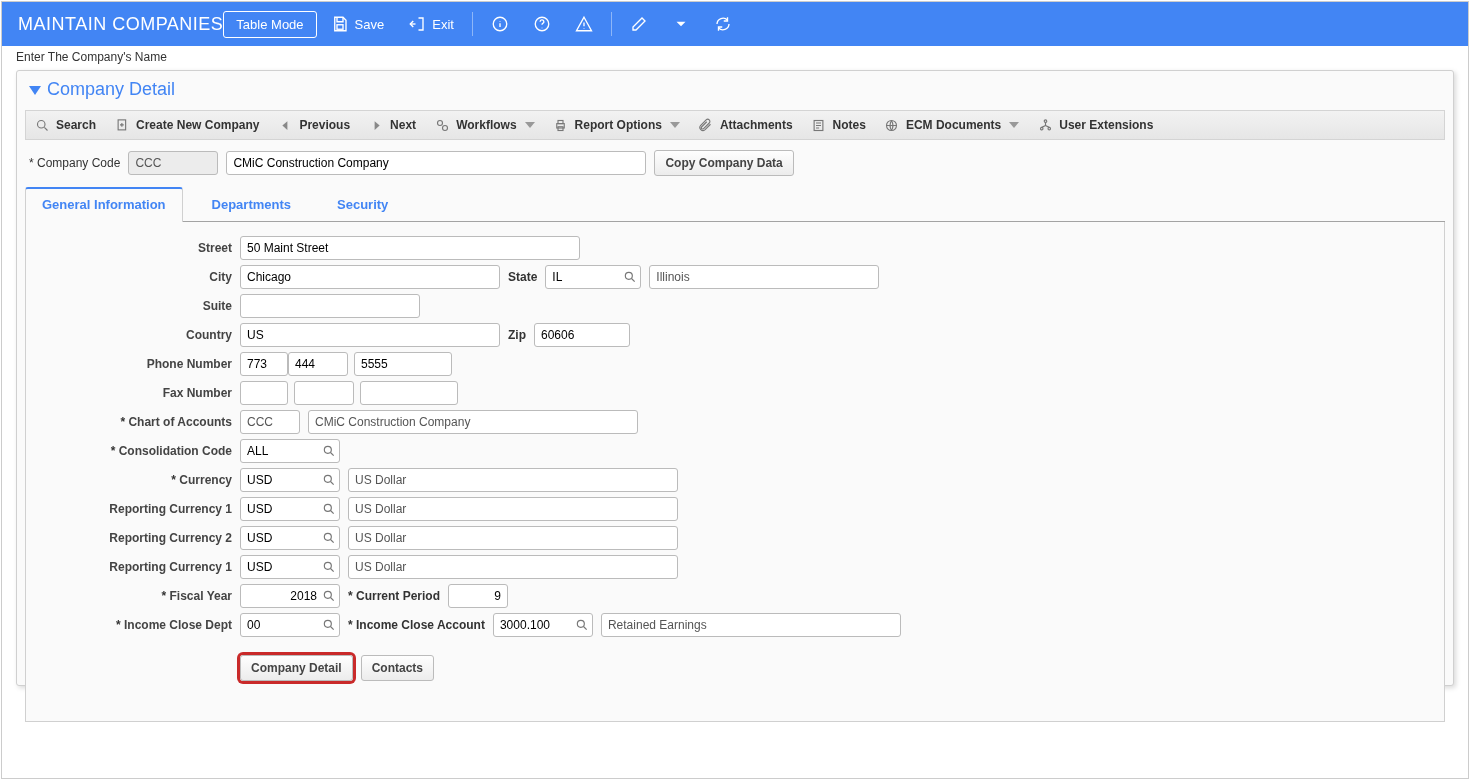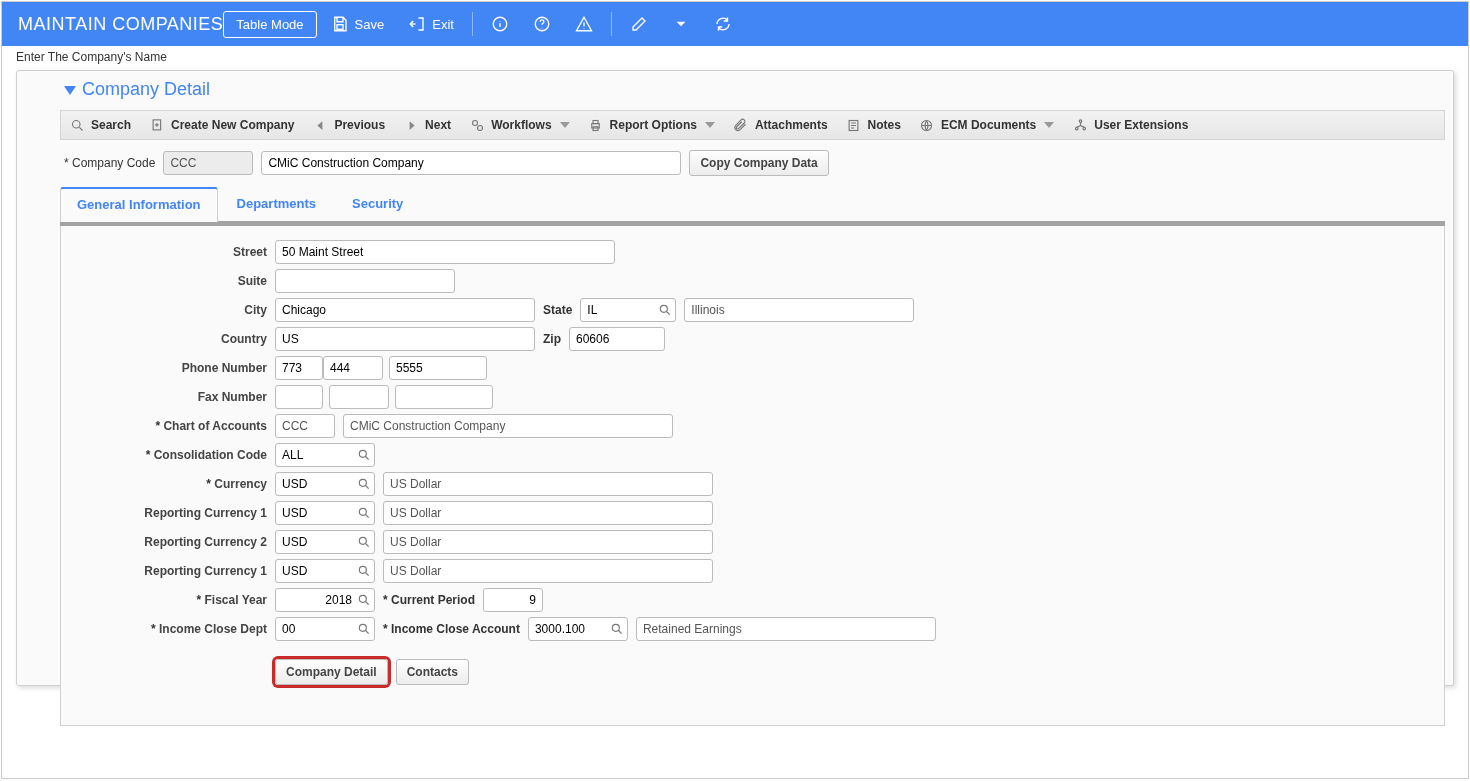--- a/index.html
+++ b/index.html
@@ -65,21 +65,20 @@
     font-size: 12px;
   }
   .content-panel {
     margin: 0 14px 14px;
     border: 1px solid #d0d0d0;
     border-radius: 3px;
     background: #fafafa;
     height: 616px;
     box-shadow: 2px 2px 5px rgba(0,0,0,0.15);
     position: relative;
-    padding-left: 35px;
   }
   .panel-title-row {
     display: flex;
     align-items: center;
     padding: 8px 12px 4px;
     gap: 6px;
   }
   .disclosure-tri {
     width: 0; height: 0;
     border-left: 6px solid transparent;
@@ -143,23 +142,24 @@
     border-radius: 3px;
     padding: 4px 10px;
     font-size: 12px;
     font-weight: bold;
     color: #444;
     cursor: pointer;
     height: 26px;
   }
   .tabs-row {
     display: flex;
-    border-bottom: 5px solid #a3a3a3;
+    border-bottom: 1px solid #a3a3a3;
     margin: 6px 8px 0;
-    gap: 2px;
+    gap: 12px;
+    align-items: center;
   }
   .tab {
     padding: 8px 16px 10px;
     font-size: 13px;
     font-weight: bold;
     color: #4285f4;
     cursor: pointer;
     border: 1px solid transparent;
     border-bottom: none;
     position: relative;
@@ -415,36 +415,36 @@
     </div>
 
     <div class="tab-content">
 
       <div class="grid-row">
         <div class="label-cell">Street</div>
         <input class="fld" style="width: 340px;" value="50 Maint Street">
       </div>
 
       <div class="grid-row">
-        <div class="label-cell">Suite</div>
-        <input class="fld" style="width: 180px;" value="">
-      </div>
-
-      <div class="grid-row">
         <div class="label-cell">City</div>
         <input class="fld" style="width: 260px;" value="Chicago">
         <span class="lbl" style="margin:0 8px;font-weight:bold">State</span>
         <span class="lookup">
           <input class="fld" style="width: 96px;" value="IL">
           <span class="mag"><svg viewBox="0 0 24 24">
                 <circle cx="10" cy="10" r="6"></circle>
                 <path d="M15 15l5 5"></path>
               </svg></span>
         </span>
         <input class="fld fld-ro" style="width: 230px; margin-left: 8px;" readonly="" value="Illinois">
+      </div>
+
+      <div class="grid-row">
+        <div class="label-cell">Suite</div>
+        <input class="fld" style="width: 180px;" value="">
       </div>
 
       <div class="grid-row">
         <div class="label-cell">Country</div>
         <input class="fld" style="width: 260px;" value="US">
         <span class="lbl" style="margin:0 8px;font-weight:bold">Zip</span>
         <input class="fld" style="width: 96px;" value="60606">
       </div>
 
       <div class="grid-row">

